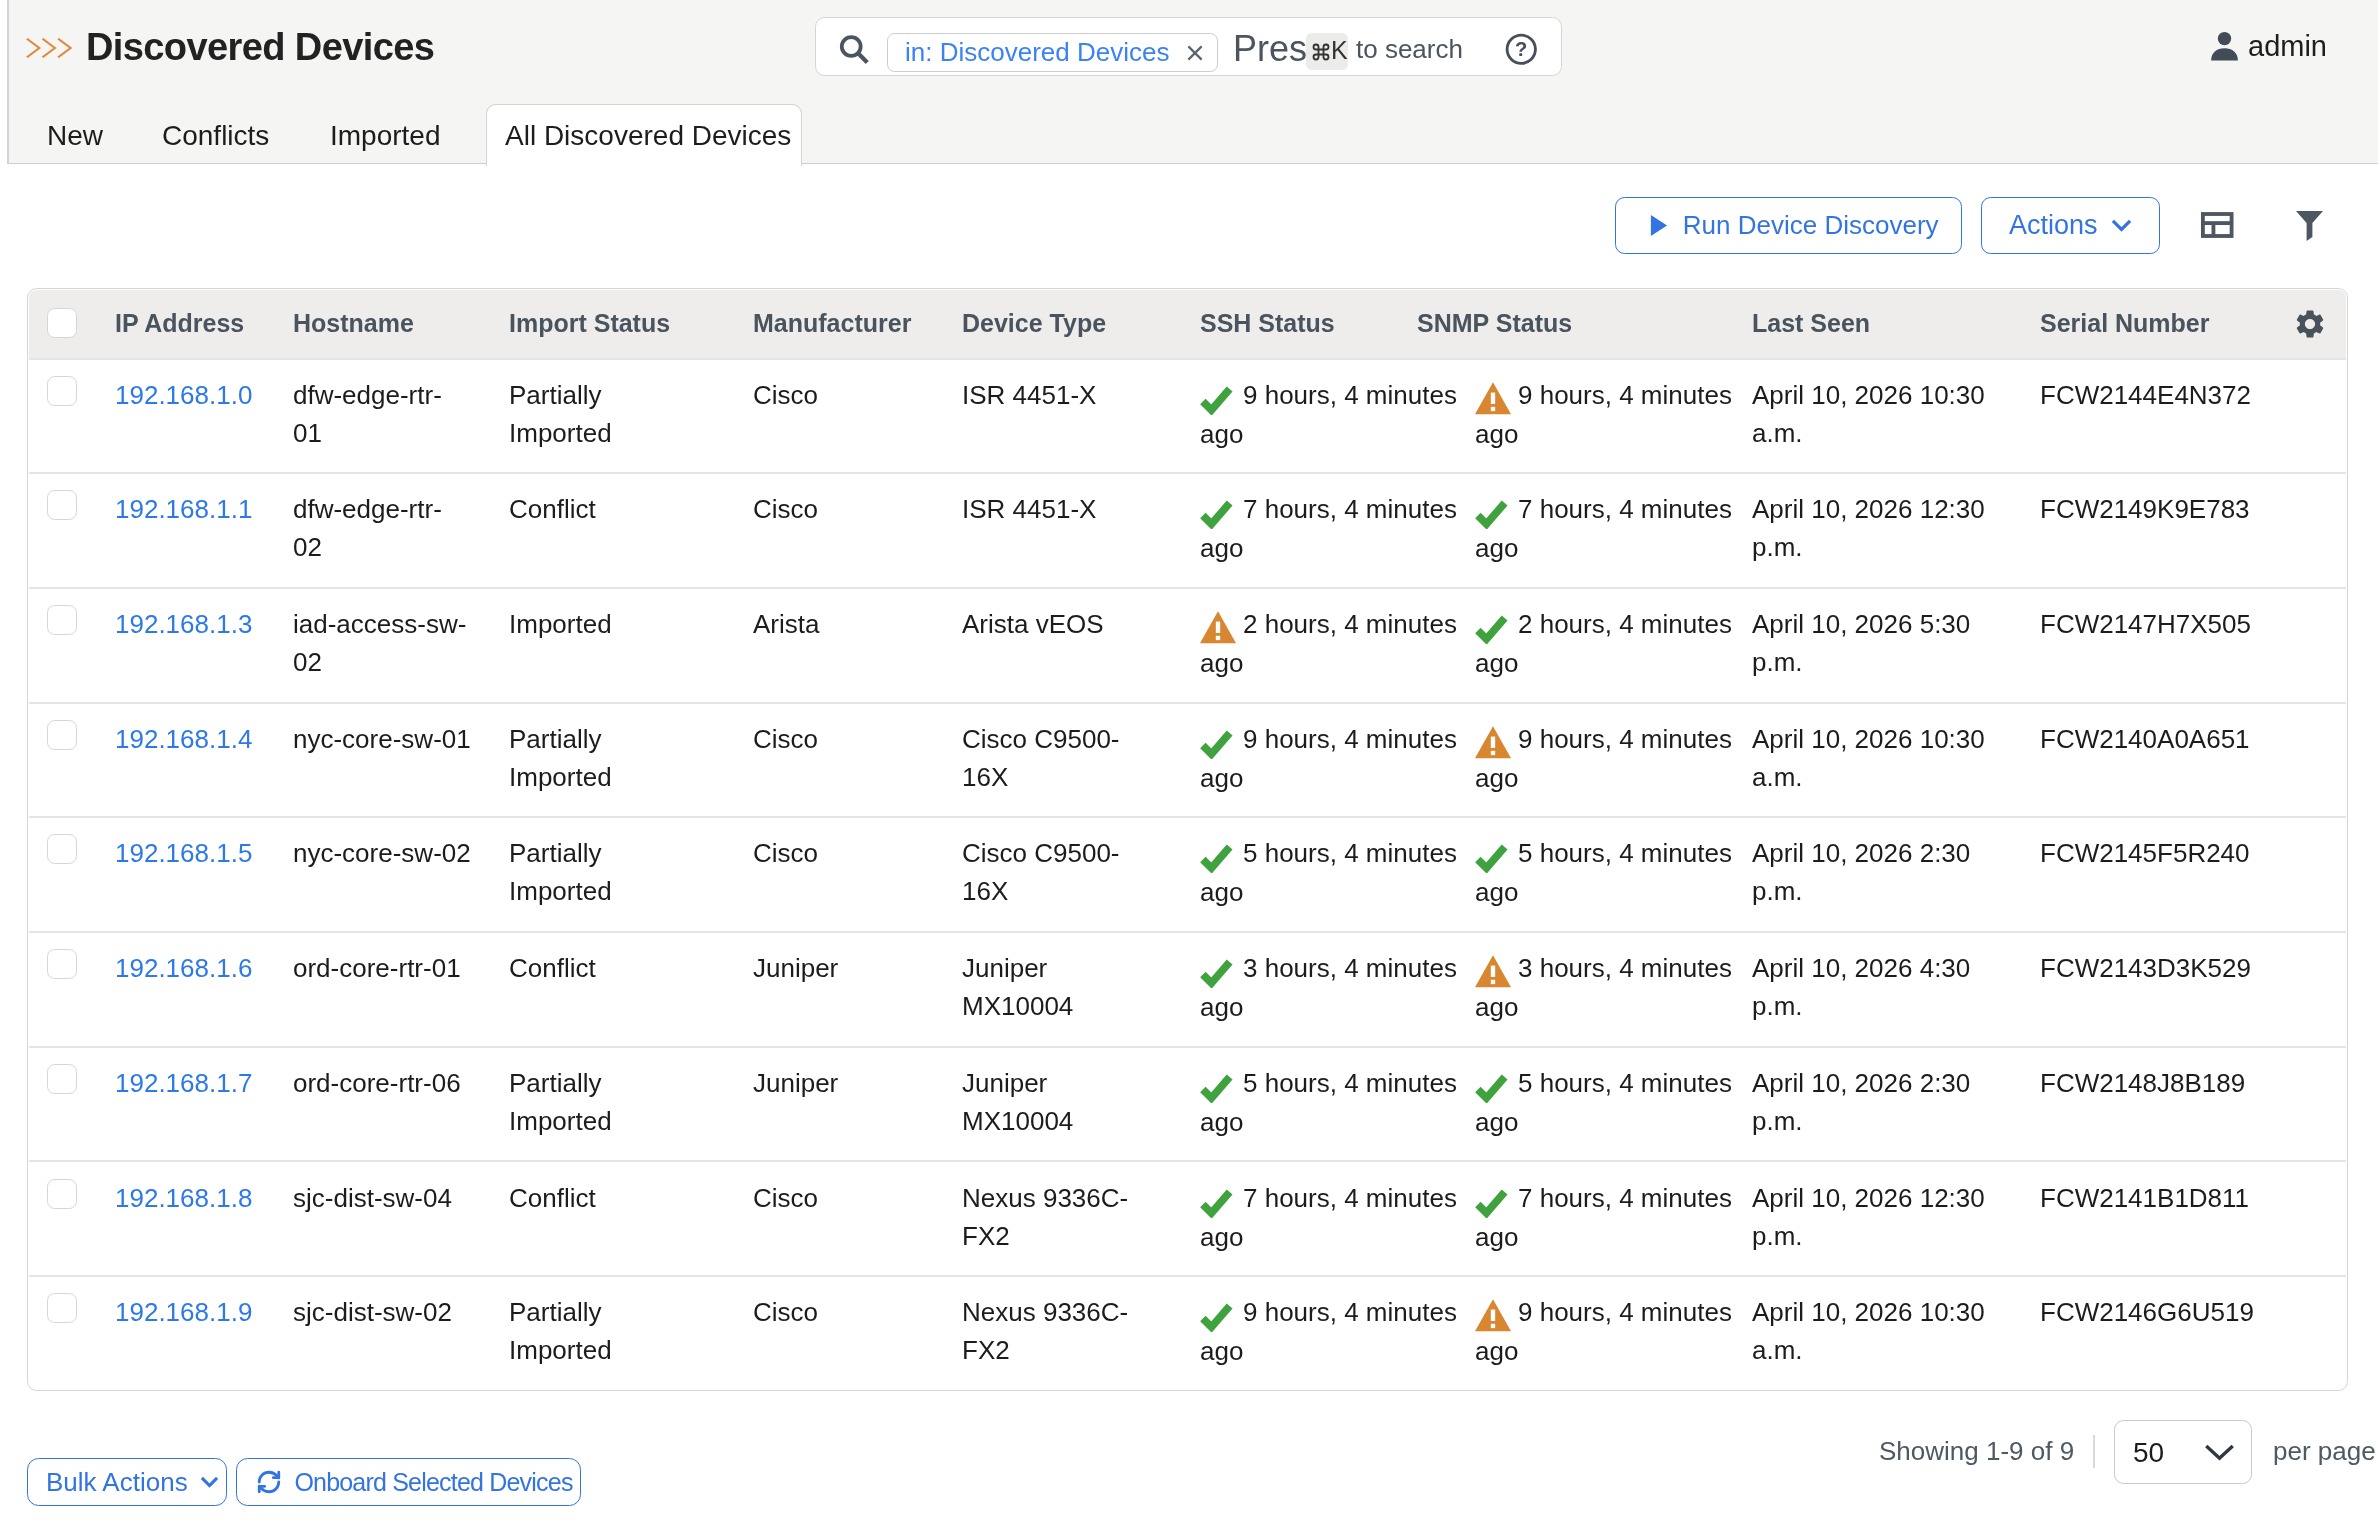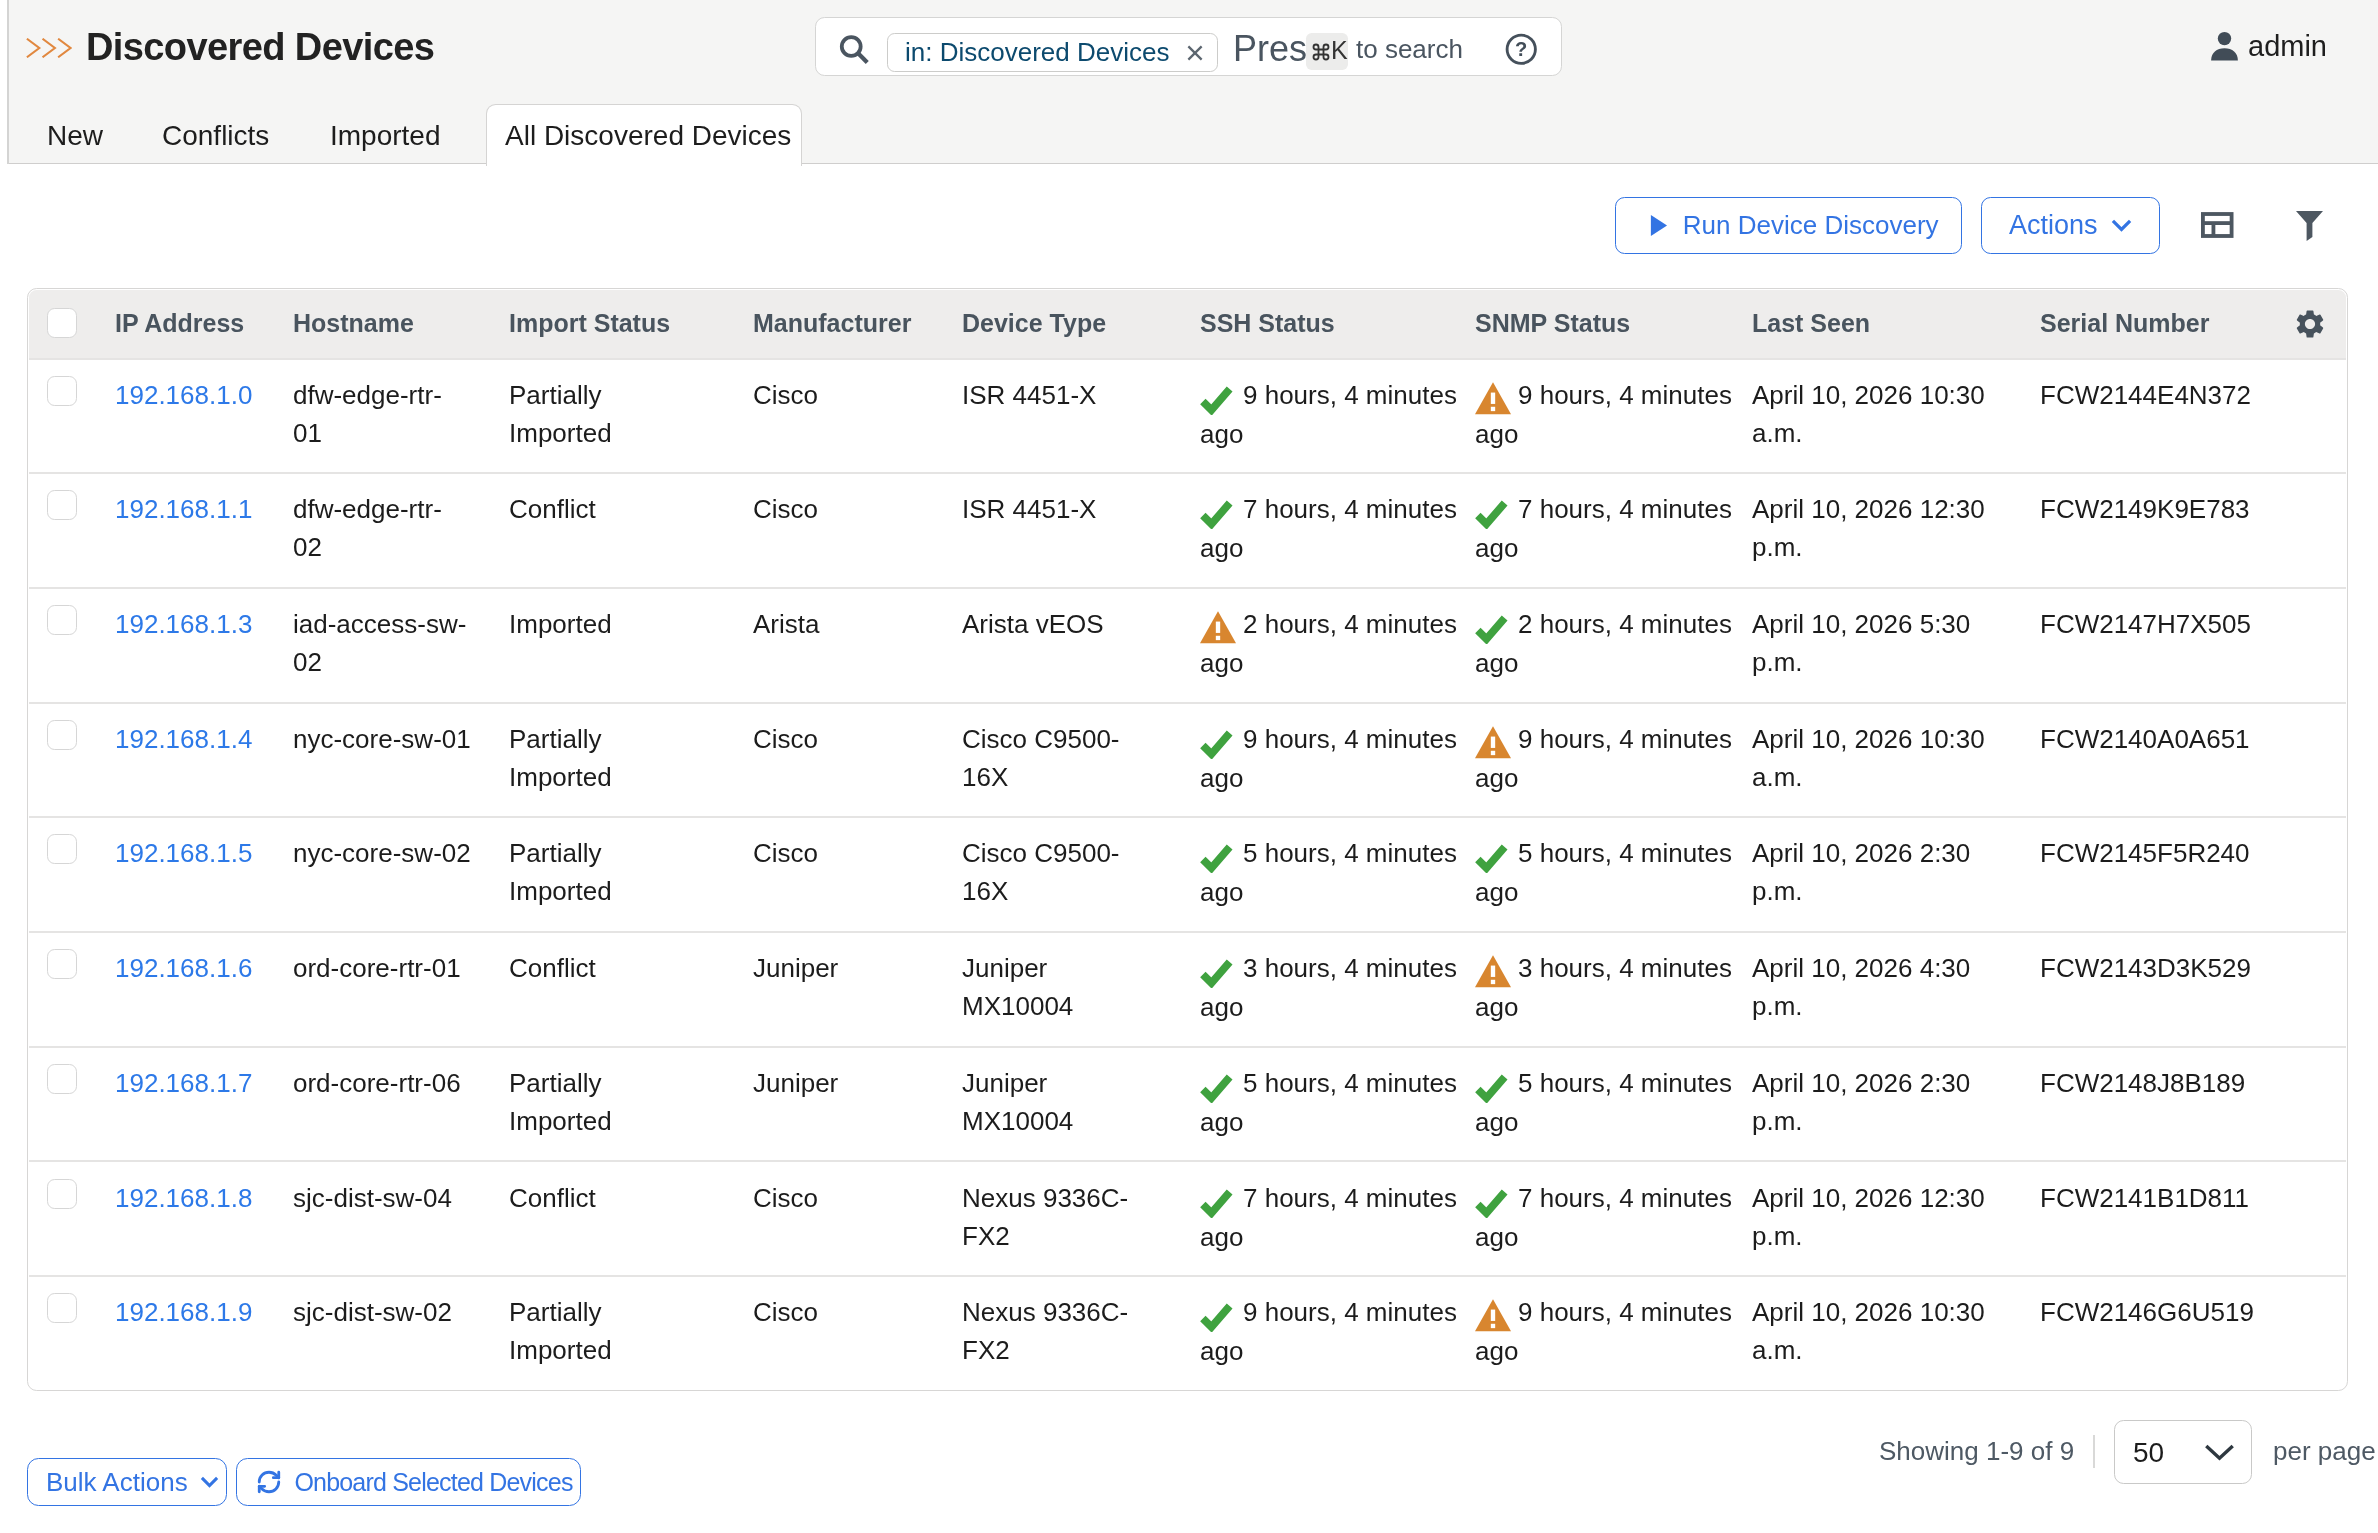--- a/index.html
+++ b/index.html
@@ -22,21 +22,21 @@
       <polyline points="33.6,0.8 46.6,10.5 33.6,20.2"></polyline>
     </g>
   </svg>
 <div class="abs" style="left:86px;top:26px;font-size:38px;font-weight:bold;color:#222;letter-spacing:-0.6px;">Discovered Devices</div>
 <div class="abs" style="left:815px;top:17px;width:747px;height:59px;background:#fff;border:1.9px solid #d5d5d4;border-radius:9.6px;box-sizing:border-box;"></div>
 <svg class="abs" style="left:838px;top:34px;" width="34" height="32.5" viewBox="0 0 36 34">
     <circle cx="14" cy="13" r="10" fill="none" stroke="#4a5560" stroke-width="4"></circle>
     <line x1="21.5" y1="20.5" x2="31" y2="30" stroke="#4a5560" stroke-width="4.5"></line>
   </svg>
 <div class="abs" style="left:887px;top:32.5px;width:331px;height:39px;border:1.9px solid #ccccca;border-radius:7.6px;box-sizing:border-box;background:#fff;"></div>
-<div class="abs" style="left:905px;top:36px;font-size:26px;line-height:32.5px;color:#0c4a6e;">in: Discovered Devices</div>
+<div class="abs" style="left:905px;top:36px;font-size:26px;line-height:32.5px;color:#3b82f6;">in: Discovered Devices</div>
 <svg class="abs" style="left:1186px;top:44px;" width="18" height="18" viewBox="0 0 19 19">
     <g stroke="#5c6670" stroke-width="2.4">
       <line x1="2.5" y1="2.5" x2="16.5" y2="16.5"></line>
       <line x1="16.5" y1="2.5" x2="2.5" y2="16.5"></line>
     </g>
   </svg>
 <div class="abs" style="left:1233px;top:33px;font-size:36px;line-height:32.5px;color:#4a5560;">Press</div>
 <div class="abs" style="left:1306px;top:33px;width:42px;height:37px;background:#ececeb;border-radius:5.7px;"></div>
 <svg class="abs" style="left:1311px;top:42px;" width="20" height="20" viewBox="0 0 24 24">
     <path d="M15 6v12a3 3 0 1 0 3-3H6a3 3 0 1 0 3 3V6a3 3 0 1 0-3 3h12a3 3 0 1 0-3-3" fill="none" stroke="#333" stroke-width="2.2"></path>
@@ -73,21 +73,21 @@
   </svg>
 <div class="abs" style="left:27px;top:288px;width:2321px;height:1103px;border:1.9px solid #d7d6d5;border-radius:9.6px;box-sizing:border-box;"></div>
 <div class="abs" style="left:29px;top:290px;width:2317px;height:68px;background:#eeedec;border-radius:7.6px 7.6px 0 0;"></div>
 <div class="cb" style="left:47px;top:308px;"></div>
 <div class="hcell" style="left:115px;top:304px;">IP Address</div>
 <div class="hcell" style="left:293px;top:304px;">Hostname</div>
 <div class="hcell" style="left:509px;top:304px;">Import Status</div>
 <div class="hcell" style="left:753px;top:304px;">Manufacturer</div>
 <div class="hcell" style="left:962px;top:304px;">Device Type</div>
 <div class="hcell" style="left:1200px;top:304px;">SSH Status</div>
-<div class="hcell" style="left:1475px;top:304px;text-align:center;">SNMP Status</div>
+<div class="hcell" style="left:1417px;top:304px;text-align:center;">SNMP Status</div>
 <div class="hcell" style="left:1752px;top:304px;">Last Seen</div>
 <div class="hcell" style="left:2040px;top:304px;">Serial Number</div>
 <svg class="abs" style="left:2293px;top:307px;" width="34" height="34" viewBox="0 0 24 24">
     <path fill="#47525c" d="M19.14 12.94c.04-.3.06-.61.06-.94 0-.32-.02-.64-.07-.94l2.03-1.58a.49.49 0 0 0 .12-.61l-1.92-3.32a.488.488 0 0 0-.59-.22l-2.39.96c-.5-.38-1.03-.7-1.62-.94l-.36-2.54a.484.484 0 0 0-.48-.41h-3.84c-.24 0-.43.17-.47.41l-.36 2.54c-.59.24-1.13.57-1.62.94l-2.39-.96c-.22-.08-.47 0-.59.22L2.74 8.87c-.12.21-.08.47.12.61l2.03 1.58c-.05.3-.09.63-.09.94s.02.64.07.94l-2.03 1.58a.49.49 0 0 0-.12.61l1.92 3.32c.12.22.37.29.59.22l2.39-.96c.5.38 1.03.7 1.62.94l.36 2.54c.05.24.24.41.48.41h3.84c.24 0 .44-.17.47-.41l.36-2.54c.59-.24 1.13-.56 1.62-.94l2.39.96c.22.08.47 0 .59-.22l1.92-3.32c.12-.22.07-.47-.12-.61l-2.01-1.58zM12 15.6c-1.98 0-3.6-1.62-3.6-3.6s1.62-3.6 3.6-3.6 3.6 1.62 3.6 3.6-1.62 3.6-3.6 3.6z"></path>
   </svg>
 <div class="abs" style="left:29px;top:358px;width:2317px;height:1.9px;background:#e5e4e3;"></div>
 <div class="abs" style="left:29px;top:472px;width:2317px;height:1.9px;background:#e5e4e3;"></div>
 <div class="abs" style="left:29px;top:587px;width:2317px;height:1.9px;background:#e5e4e3;"></div>
 <div class="abs" style="left:29px;top:702px;width:2317px;height:1.9px;background:#e5e4e3;"></div>
 <div class="abs" style="left:29px;top:816px;width:2317px;height:1.9px;background:#e5e4e3;"></div>

